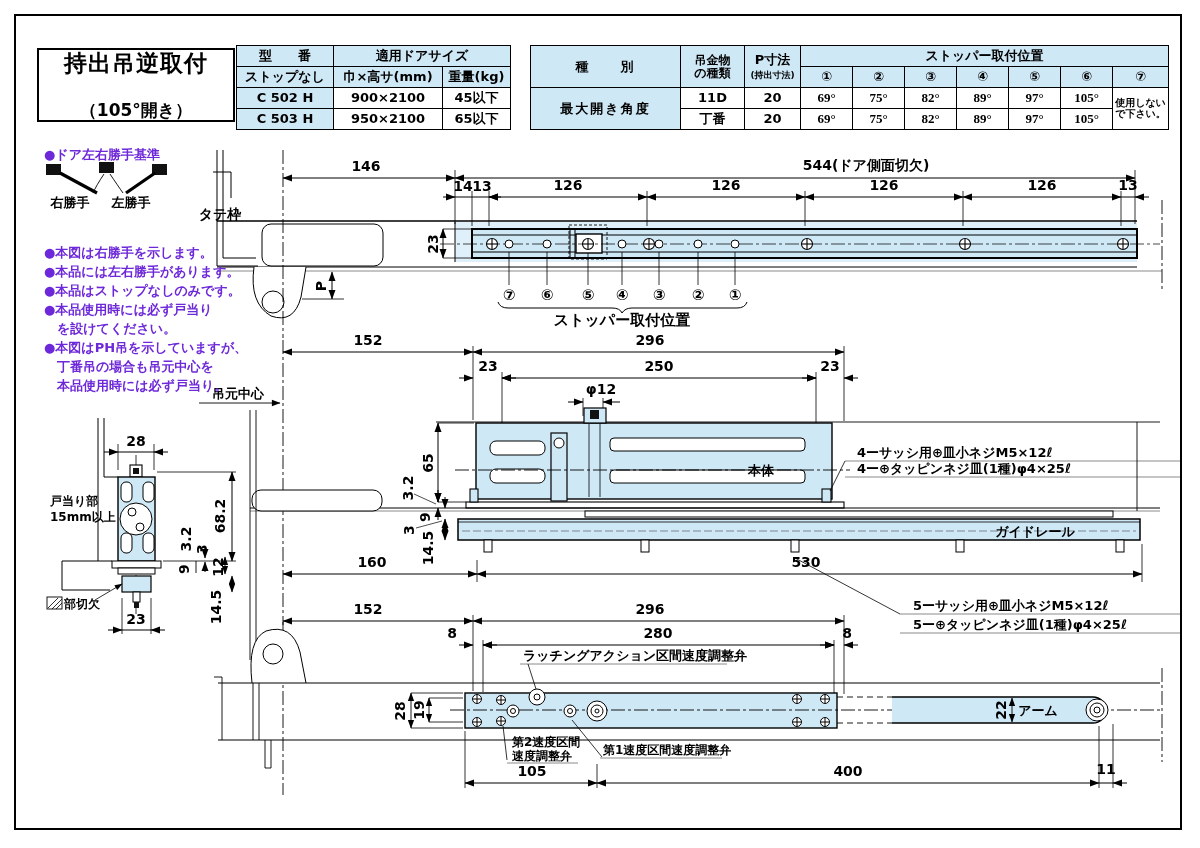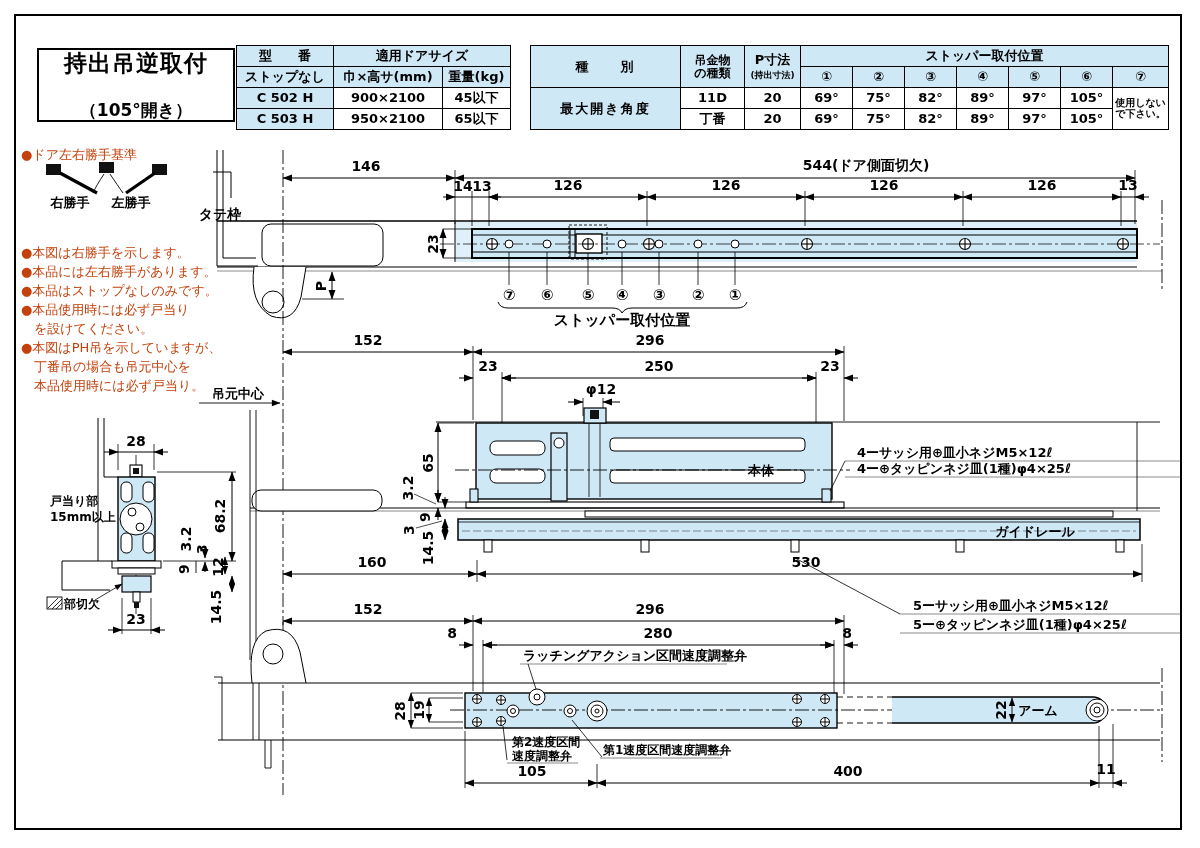--- a/index.html
+++ b/index.html
@@ -15,22 +15,22 @@
   .title-l2 { font-size:17px; margin-top:20px; }
   table.spec { position:absolute; border-collapse:collapse; table-layout:fixed;
                font-weight:bold; z-index:3; background:#fff; }
   #spec-table { left:236px; top:45px; width:274px; }
   #pos-table  { left:530px; top:45px; width:638px; }
   table.spec td { border:1.6px solid #000; text-align:center; vertical-align:middle;
                   padding:0; height:20px; font-size:13px; line-height:1.05; overflow:hidden; }
   .hb { background:#cfe8f6; }
   .big { font-size:16px; letter-spacing:2px; }
   .sm  { font-size:9px; font-weight:bold; }
-  .ang { font-size:13px; }
-  .notes { position:absolute; left:21px; z-index:3; font-weight:normal; color:#c2410c; }
+  .ang { font-size:13px;font-family:Liberation Serif, serif; }
+  .notes { position:absolute; left:44px; z-index:3; font-weight:bold; color:#6d28d9; }
   .notes div { font-size:13px; line-height:19px; white-space:pre; }
   #notes-title { top:146px; }
   #notes-list  { top:243px; }
   svg text { fill:#000; }
   .dt { font-size:14px; font-weight:bold; }
   .dj { font-size:13px; font-weight:bold; }
   .ds { font-size:12px; font-weight:bold; }
   .dn { font-size:15px; font-weight:bold; }
 </style>
 </head>

